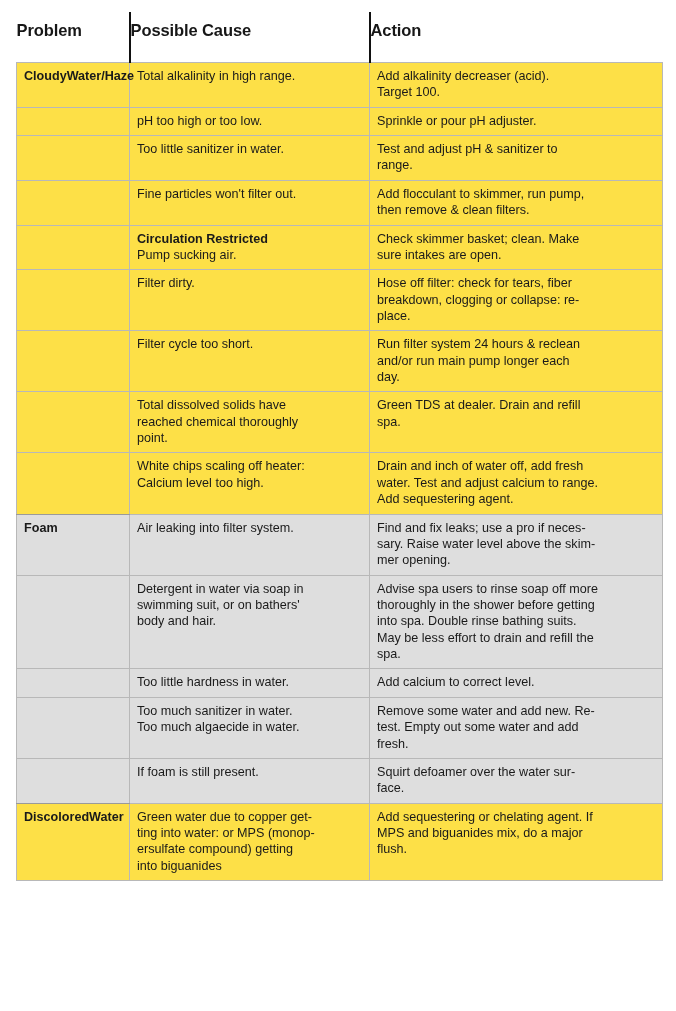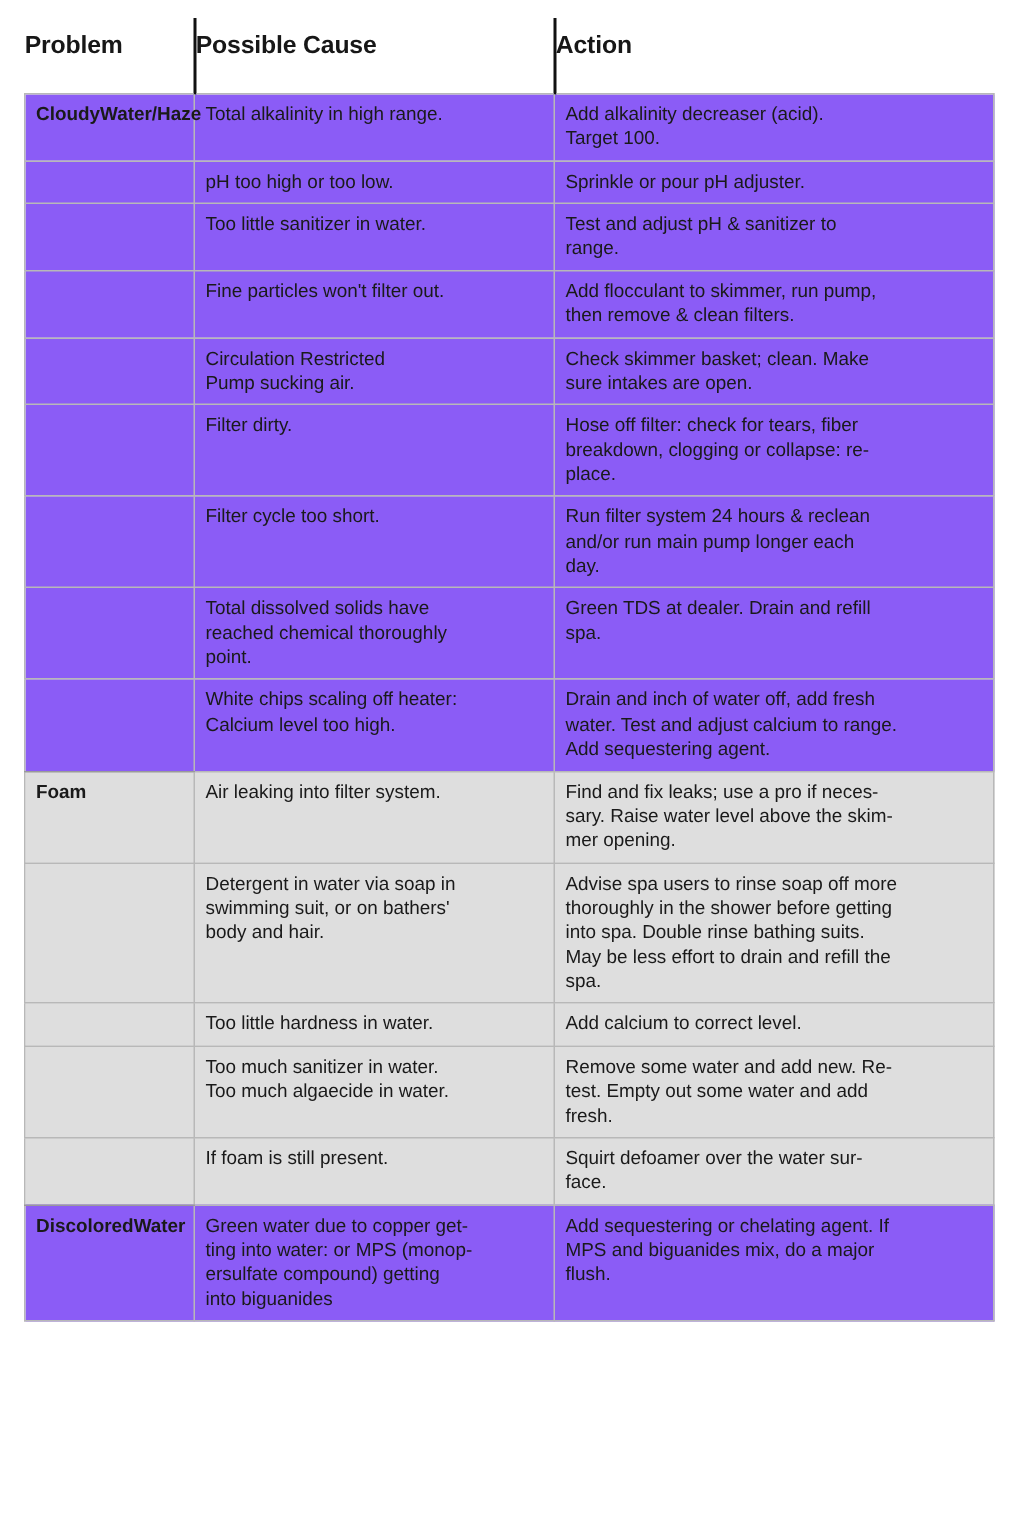--- a/index.html
+++ b/index.html
@@ -56,21 +56,21 @@
     padding-left: 11px;
   }
 
   
   tr.data-row > td {
     border: 1px solid #b8b8b8;
     vertical-align: top;
     font-size: 12.6px;
     line-height: 1.30;
     padding: 5px 7px 6px 7px;
-    background: #8b5cf6;
+    background: #fde047;
   }
 
   td.cell-problem {
     font-weight: bold;
     font-size: 13.4px;
     line-height: 1.26;
     padding: 6px 6px 6px 7px;
     border-top: 1px solid #9a9a9a;
     border-right: 1px solid #b8b8b8;
     border-left: 1px solid #9a9a9a;
@@ -85,21 +85,21 @@
 
   td.cell-cause .line,
   td.cell-action .line { display: block; }
 
   
   td.cell-cause .nojust,
   td.cell-action .nojust { text-align: left; }
 
   .shaded td { background: #dedede !important; }
 
-  .strongline { font-weight: normal; display: block; }
+  .strongline { font-weight: bold; display: block; }
 
   
   td.problem-cont {
     border-top: none;
     border-bottom: none;
     border-left: 1px solid #9a9a9a;
     border-right: 1px solid #b8b8b8;
     background: #ffffff;
   }
   td.problem-cont.last-of-section { border-bottom: 1px solid #9a9a9a; }

